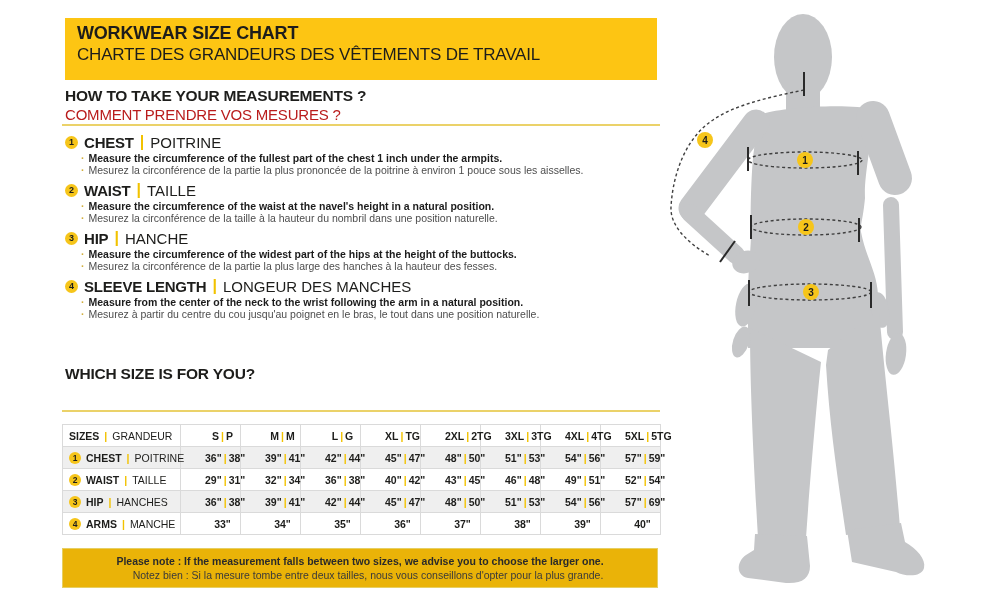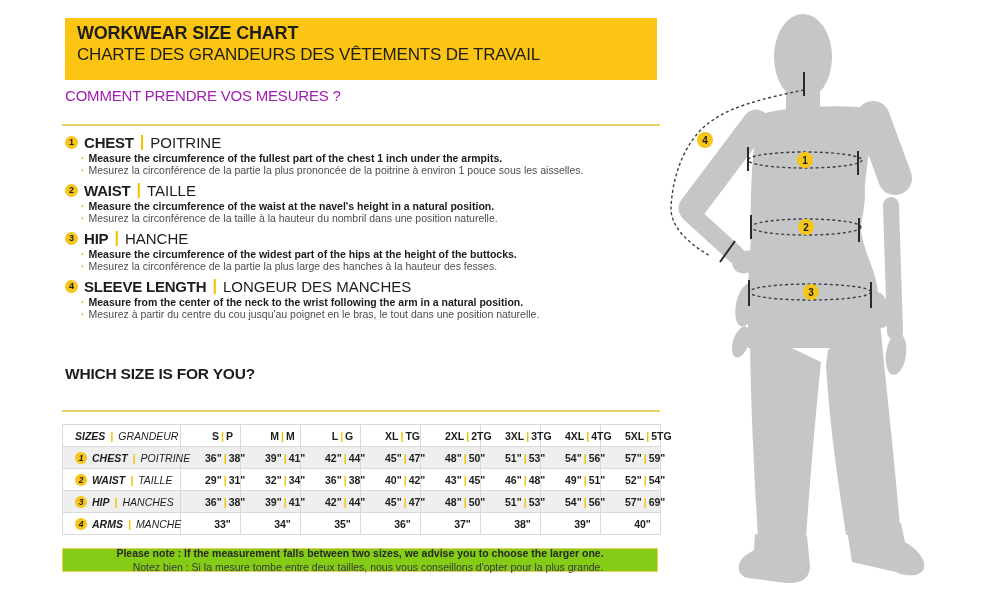--- a/index.html
+++ b/index.html
@@ -12,21 +12,21 @@
   .banner {
     position:absolute; left:65px; top:18px; width:592px; height:62px;
     background:#FDC513; padding:5px 12px 0 12px;
   }
   .banner .t1 { font-size:18px; font-weight:bold; letter-spacing:-0.2px; line-height:21px; }
   .banner .t2 { font-size:17px; font-weight:normal; letter-spacing:-0.2px; line-height:21px; }
 
   
   .sec-title { position:absolute; left:65px; width:595px; }
   .sec-title .t1 { font-size:15.5px; font-weight:bold; letter-spacing:-0.2px; line-height:19px; }
-  .sec-title .t2 { font-size:15px; font-weight:normal; letter-spacing:-0.2px; line-height:19px; color:#a21caf; }
+  .sec-title .t2 { font-size:15px; font-weight:normal; letter-spacing:-0.2px; line-height:19px; color:#b91c1c; }
   .rule { position:absolute; left:62px; width:598px; height:2px; background:#EBD269; }
 
   
   .items { position:absolute; left:65px; top:133px; width:575px; }
   .measure-item { height:48px; }
   .mi-head { display:flex; align-items:center; gap:6px; height:18px; }
   .mi-head .en { font-size:15px; font-weight:bold; letter-spacing:-0.2px; }
   .mi-head .fr { font-size:15px; color:#1d1d1b; }
   .pipe { color:#F2C200; font-weight:bold; }
   .numcircle {
@@ -43,30 +43,30 @@
   
   table.sizes {
     position:absolute; left:62px; top:424px; width:598px;
     border-collapse:collapse; table-layout:fixed;
   }
   table.sizes td {
     border:1px solid #DADADA; height:22px; text-align:center;
     font-size:10.5px; font-weight:bold; color:#1d1d1b; vertical-align:middle;padding-left:24px;
   }
   table.sizes tr.alt td { background:#EFEFEF; }
-  table.sizes td.labelcell { text-align:left; padding-left:12px;font-style:italic; }
+  table.sizes td.labelcell { text-align:left; padding-left:6px; }
   .labelwrap { display:flex; align-items:center; gap:5px; }
   .labelwrap .numcircle { width:12px; height:12px; flex:0 0 12px; font-size:8.5px; }
   .labelwrap .fr { font-weight:normal; }
   .cellpipe { color:#F2C200; font-weight:bold; padding:0 2px; }
 
   
   .note {
-    position:absolute; left:62px; top:548px; width:596px; height:24px;
-    border:1.5px solid #E6CF63; background:#84cc16;
+    position:absolute; left:62px; top:548px; width:596px; height:40px;
+    border:1.5px solid #E6CF63; background:#eab308;
     display:flex; flex-direction:column; align-items:center; justify-content:center;
     font-size:10.5px; line-height:14px; color:#2a2a2a;
   }
   .note .en { font-weight:bold; }
   .note .fr { font-weight:normal; color:#3a3a3a;padding-left:16px; }
 
   
   .figure { position:absolute; left:658px; top:10px; width:282px; height:580px; }
   .figure text { font-family:"Liberation Sans", sans-serif; font-weight:bold; }
 </style>
@@ -74,20 +74,21 @@
 <body>
 
 <div class="page">
 
   <div class="banner">
     <div class="t1">WORKWEAR SIZE CHART</div>
     <div class="t2">CHARTE DES GRANDEURS DES VÊTEMENTS DE TRAVAIL</div>
   </div>
 
   <div class="sec-title" style="top:86px;">
+    <div class="t1">HOW TO TAKE YOUR MEASUREMENTS ?</div>
     <div class="t2">COMMENT PRENDRE VOS MESURES ?</div>
   </div>
   <div class="rule" style="top:124px;"></div>
 
   <div class="items">
       <div class="measure-item">
         <div class="mi-head">
           <span class="numcircle">1</span>
           <span class="en">CHEST</span>
           <span class="pipe">|</span>

